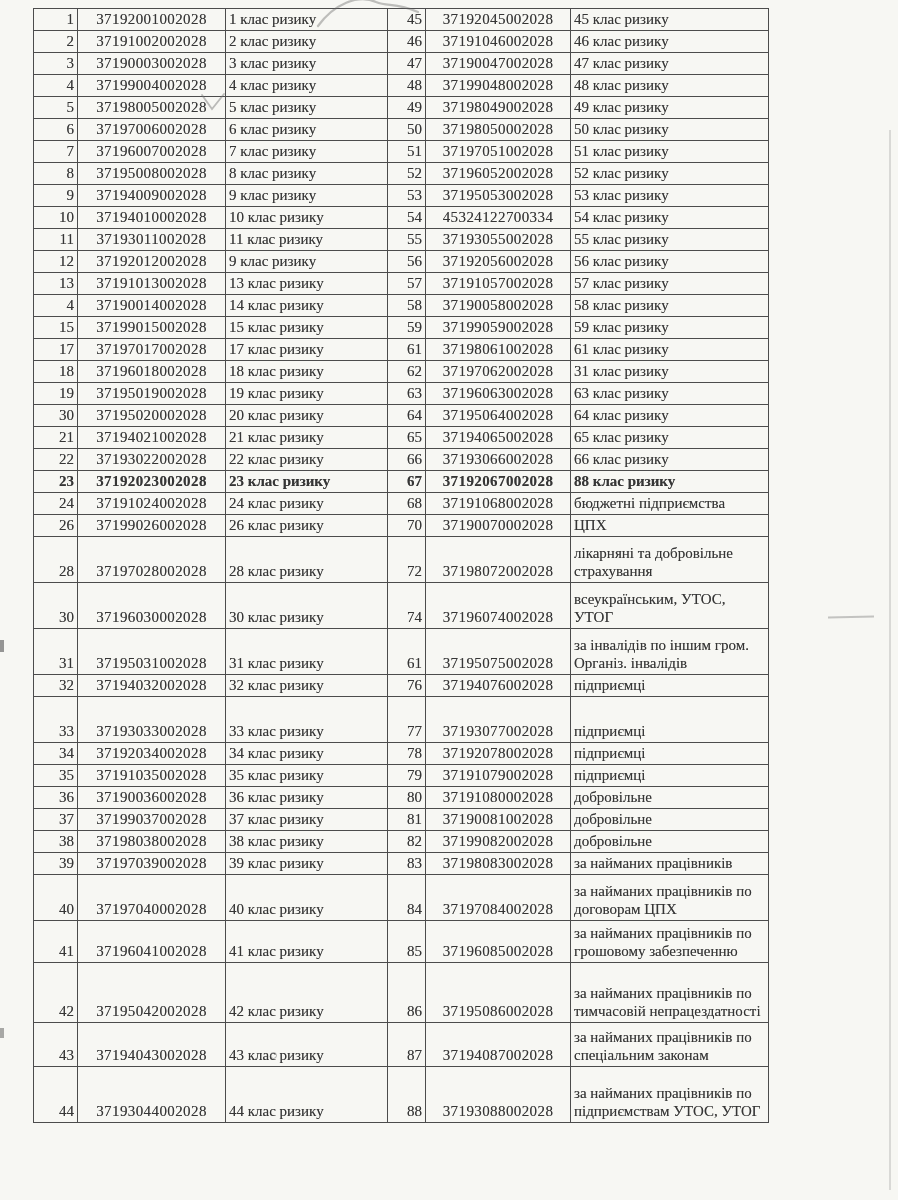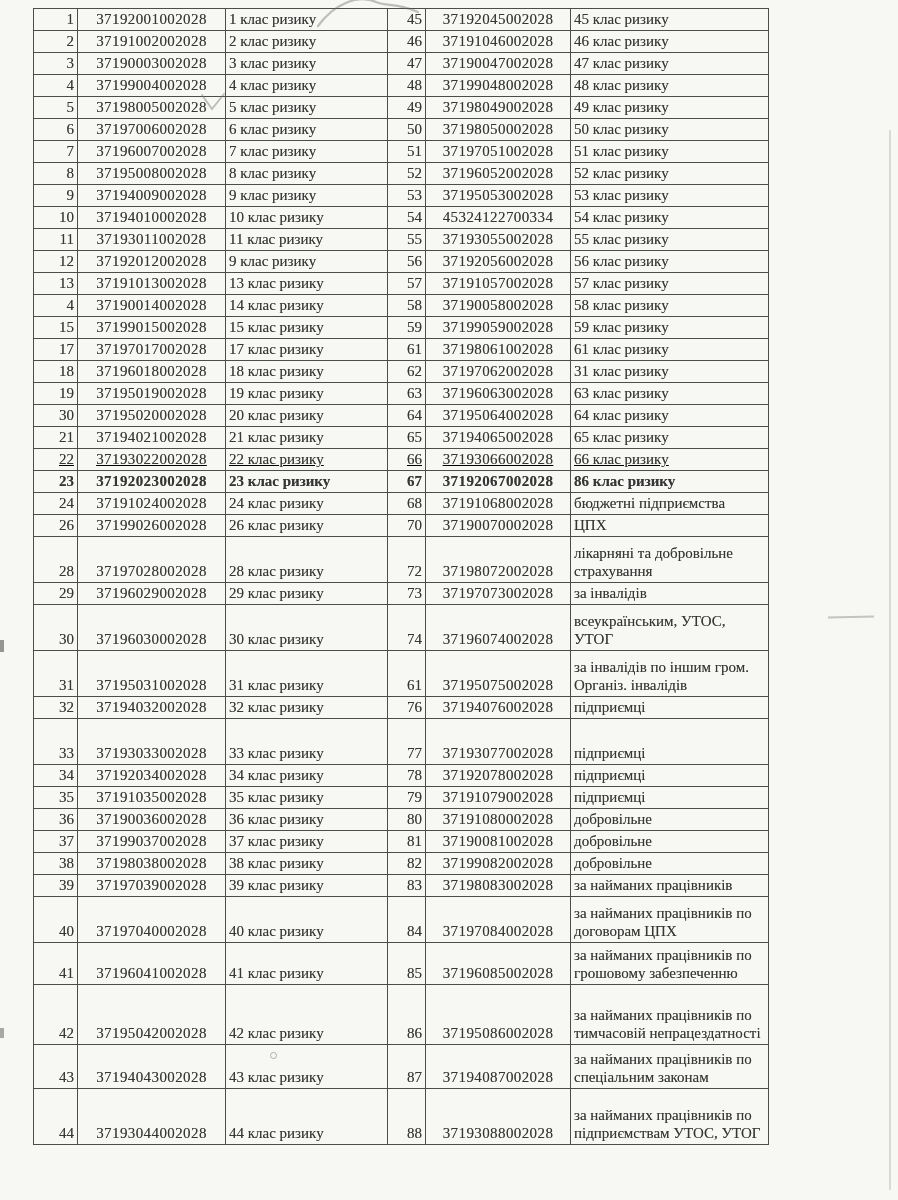--- a/index.html
+++ b/index.html
@@ -244,35 +244,35 @@
           <td class="c-desc">64 клас ризику</td>
         </tr>
         <tr style="height: 21px;">
           <td class="c-num">21</td>
           <td class="c-acct">37194021002028</td>
           <td class="c-desc">21 клас ризику</td>
           <td class="c-num">65</td>
           <td class="c-acct">37194065002028</td>
           <td class="c-desc">65 клас ризику</td>
         </tr>
-        <tr style="height: 21px; text-decoration: underline;">
+        <tr style="height: 21px;">
           <td class="c-num">22</td>
           <td class="c-acct">37193022002028</td>
           <td class="c-desc">22 клас ризику</td>
           <td class="c-num">66</td>
           <td class="c-acct">37193066002028</td>
           <td class="c-desc">66 клас ризику</td>
         </tr>
         <tr style="height: 21px; font-weight: bold;">
           <td class="c-num">23</td>
           <td class="c-acct">37192023002028</td>
           <td class="c-desc">23 клас ризику</td>
           <td class="c-num">67</td>
           <td class="c-acct">37192067002028</td>
-          <td class="c-desc">86 клас ризику</td>
+          <td class="c-desc">88 клас ризику</td>
         </tr>
         <tr style="height: 21px;">
           <td class="c-num">24</td>
           <td class="c-acct">37191024002028</td>
           <td class="c-desc">24 клас ризику</td>
           <td class="c-num">68</td>
           <td class="c-acct">37191068002028</td>
           <td class="c-desc">бюджетні підприємства</td>
         </tr>
         <tr style="height: 21px;">
@@ -283,28 +283,20 @@
           <td class="c-acct">37190070002028</td>
           <td class="c-desc">ЦПХ</td>
         </tr>
         <tr style="height: 46px;">
           <td class="c-num">28</td>
           <td class="c-acct">37197028002028</td>
           <td class="c-desc">28 клас ризику</td>
           <td class="c-num">72</td>
           <td class="c-acct">37198072002028</td>
           <td class="c-desc">лікарняні та добровільне страхування</td>
-        </tr>
-        <tr style="height: 21px;">
-          <td class="c-num">29</td>
-          <td class="c-acct">37196029002028</td>
-          <td class="c-desc">29 клас ризику</td>
-          <td class="c-num">73</td>
-          <td class="c-acct">37197073002028</td>
-          <td class="c-desc">за інвалідів</td>
         </tr>
         <tr style="height: 46px;">
           <td class="c-num">30</td>
           <td class="c-acct">37196030002028</td>
           <td class="c-desc">30 клас ризику</td>
           <td class="c-num">74</td>
           <td class="c-acct">37196074002028</td>
           <td class="c-desc">всеукраїнським, УТОС, УТОГ</td>
         </tr>
         <tr style="height: 46px;">

